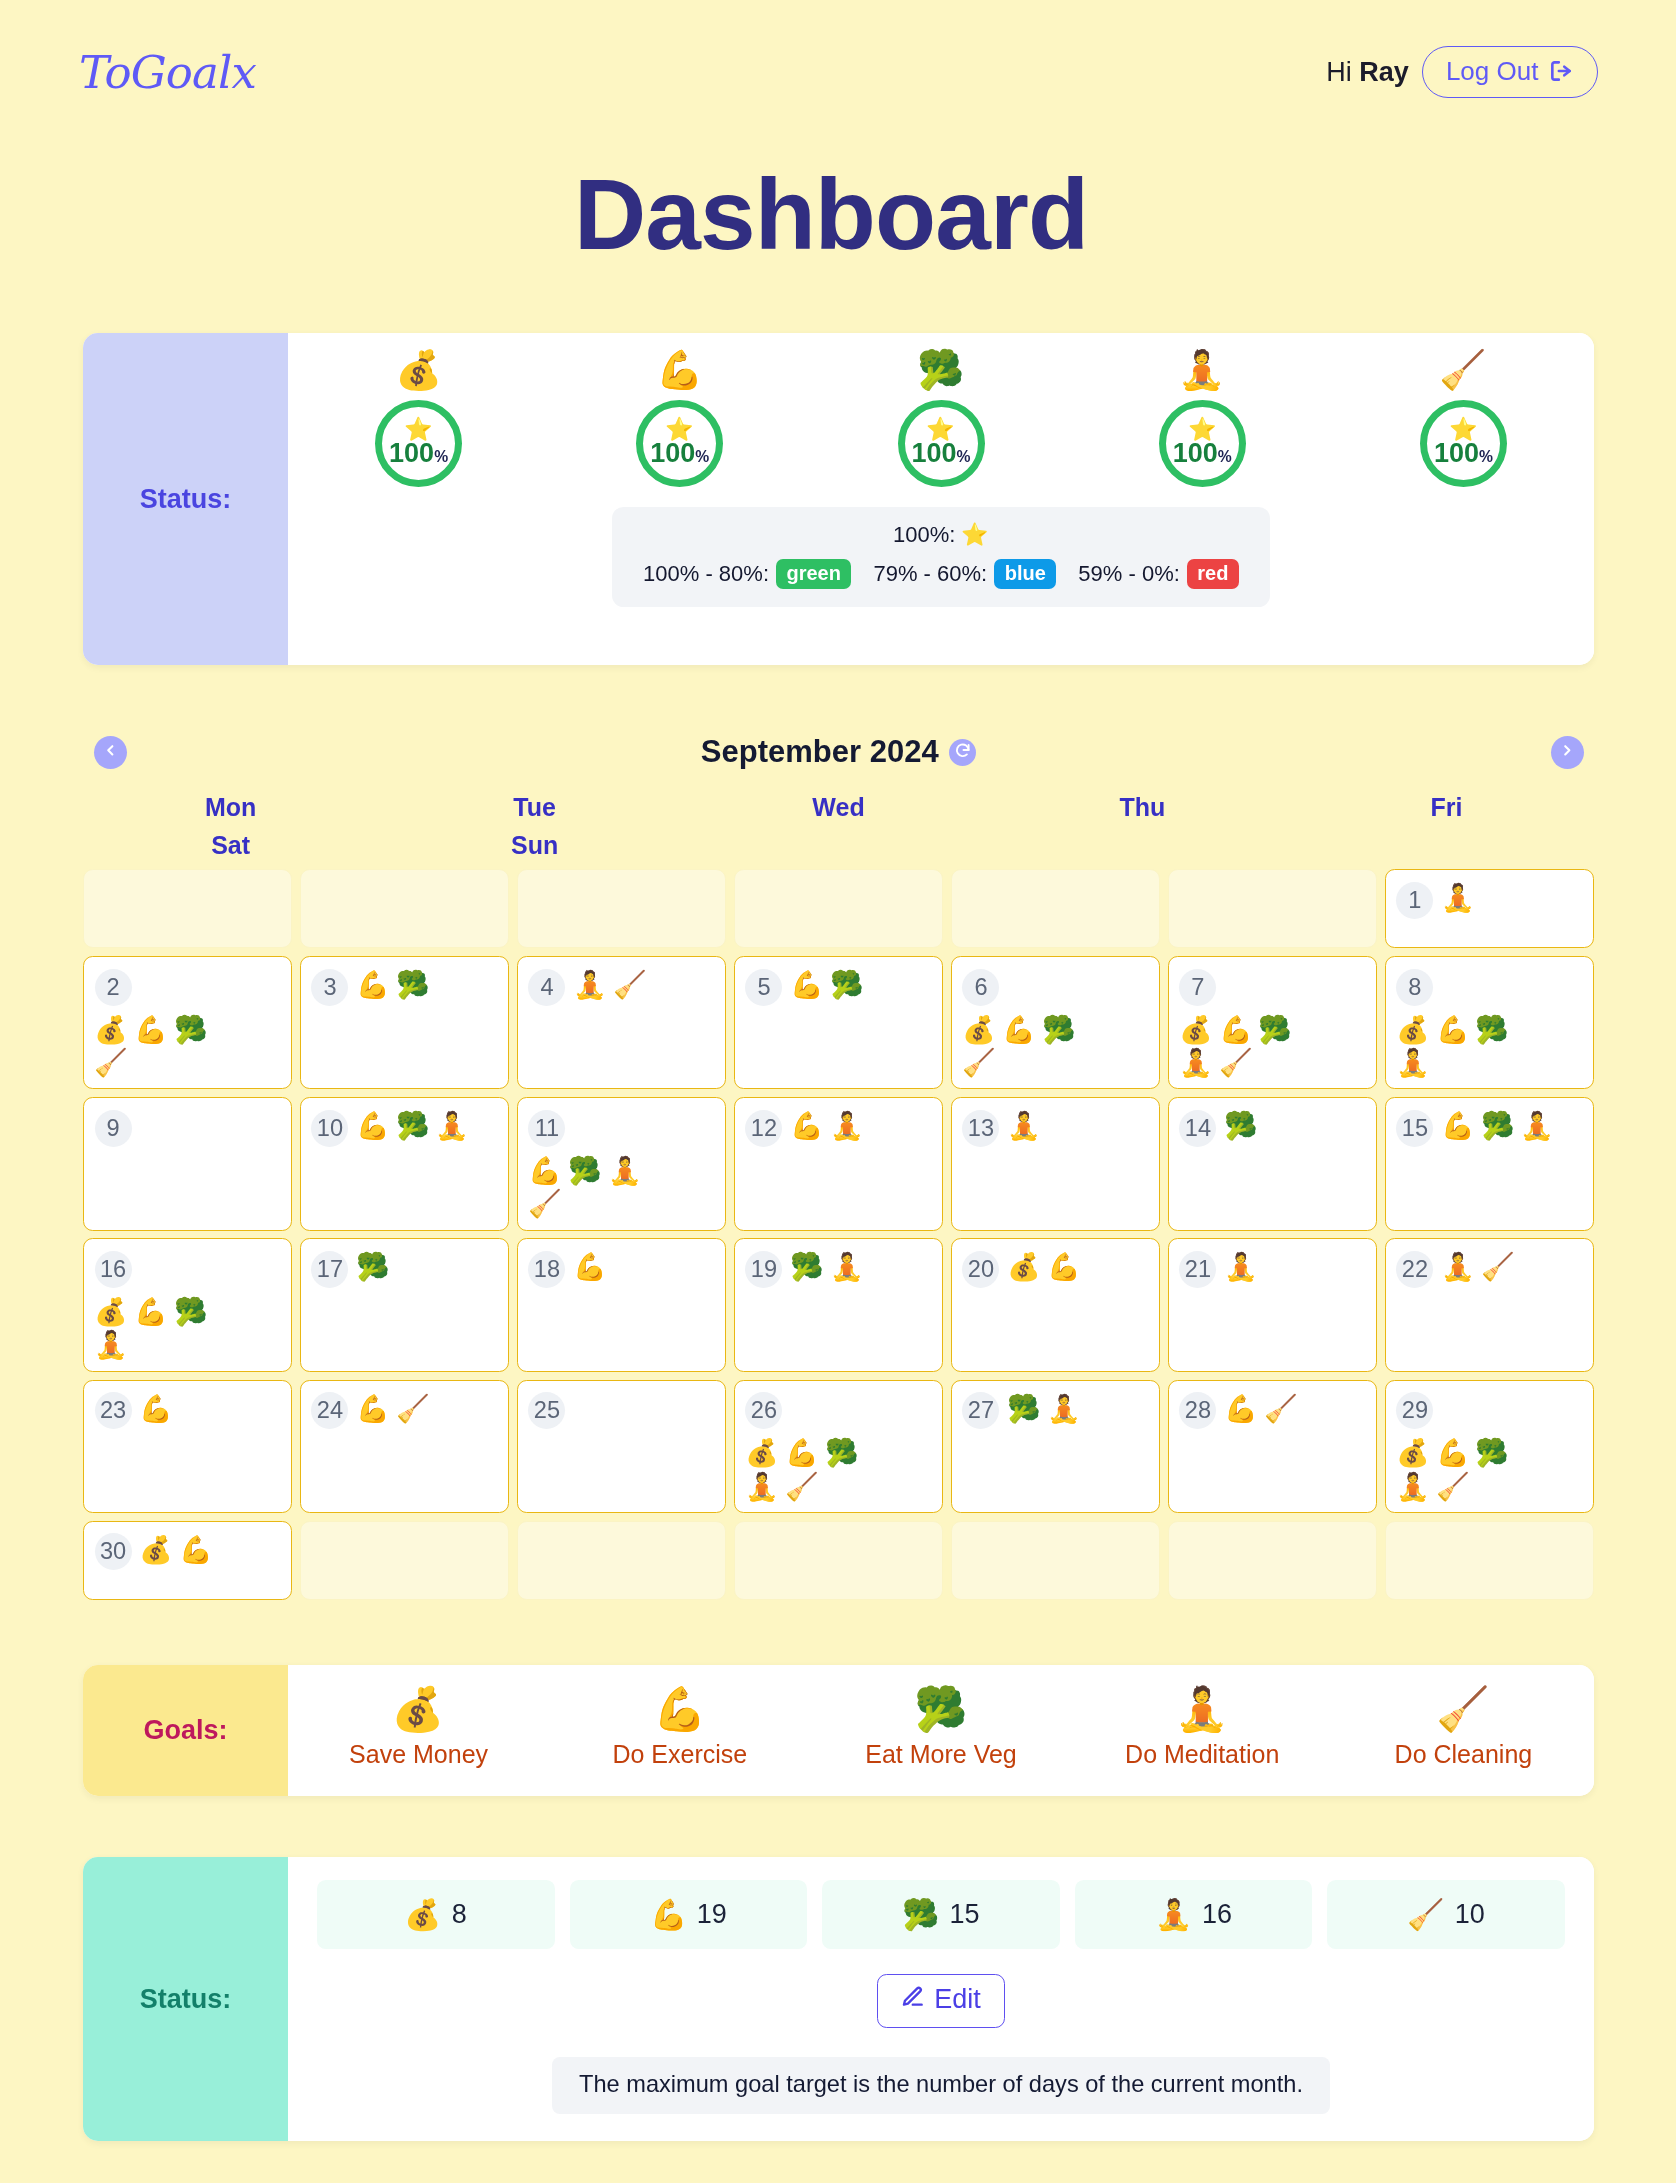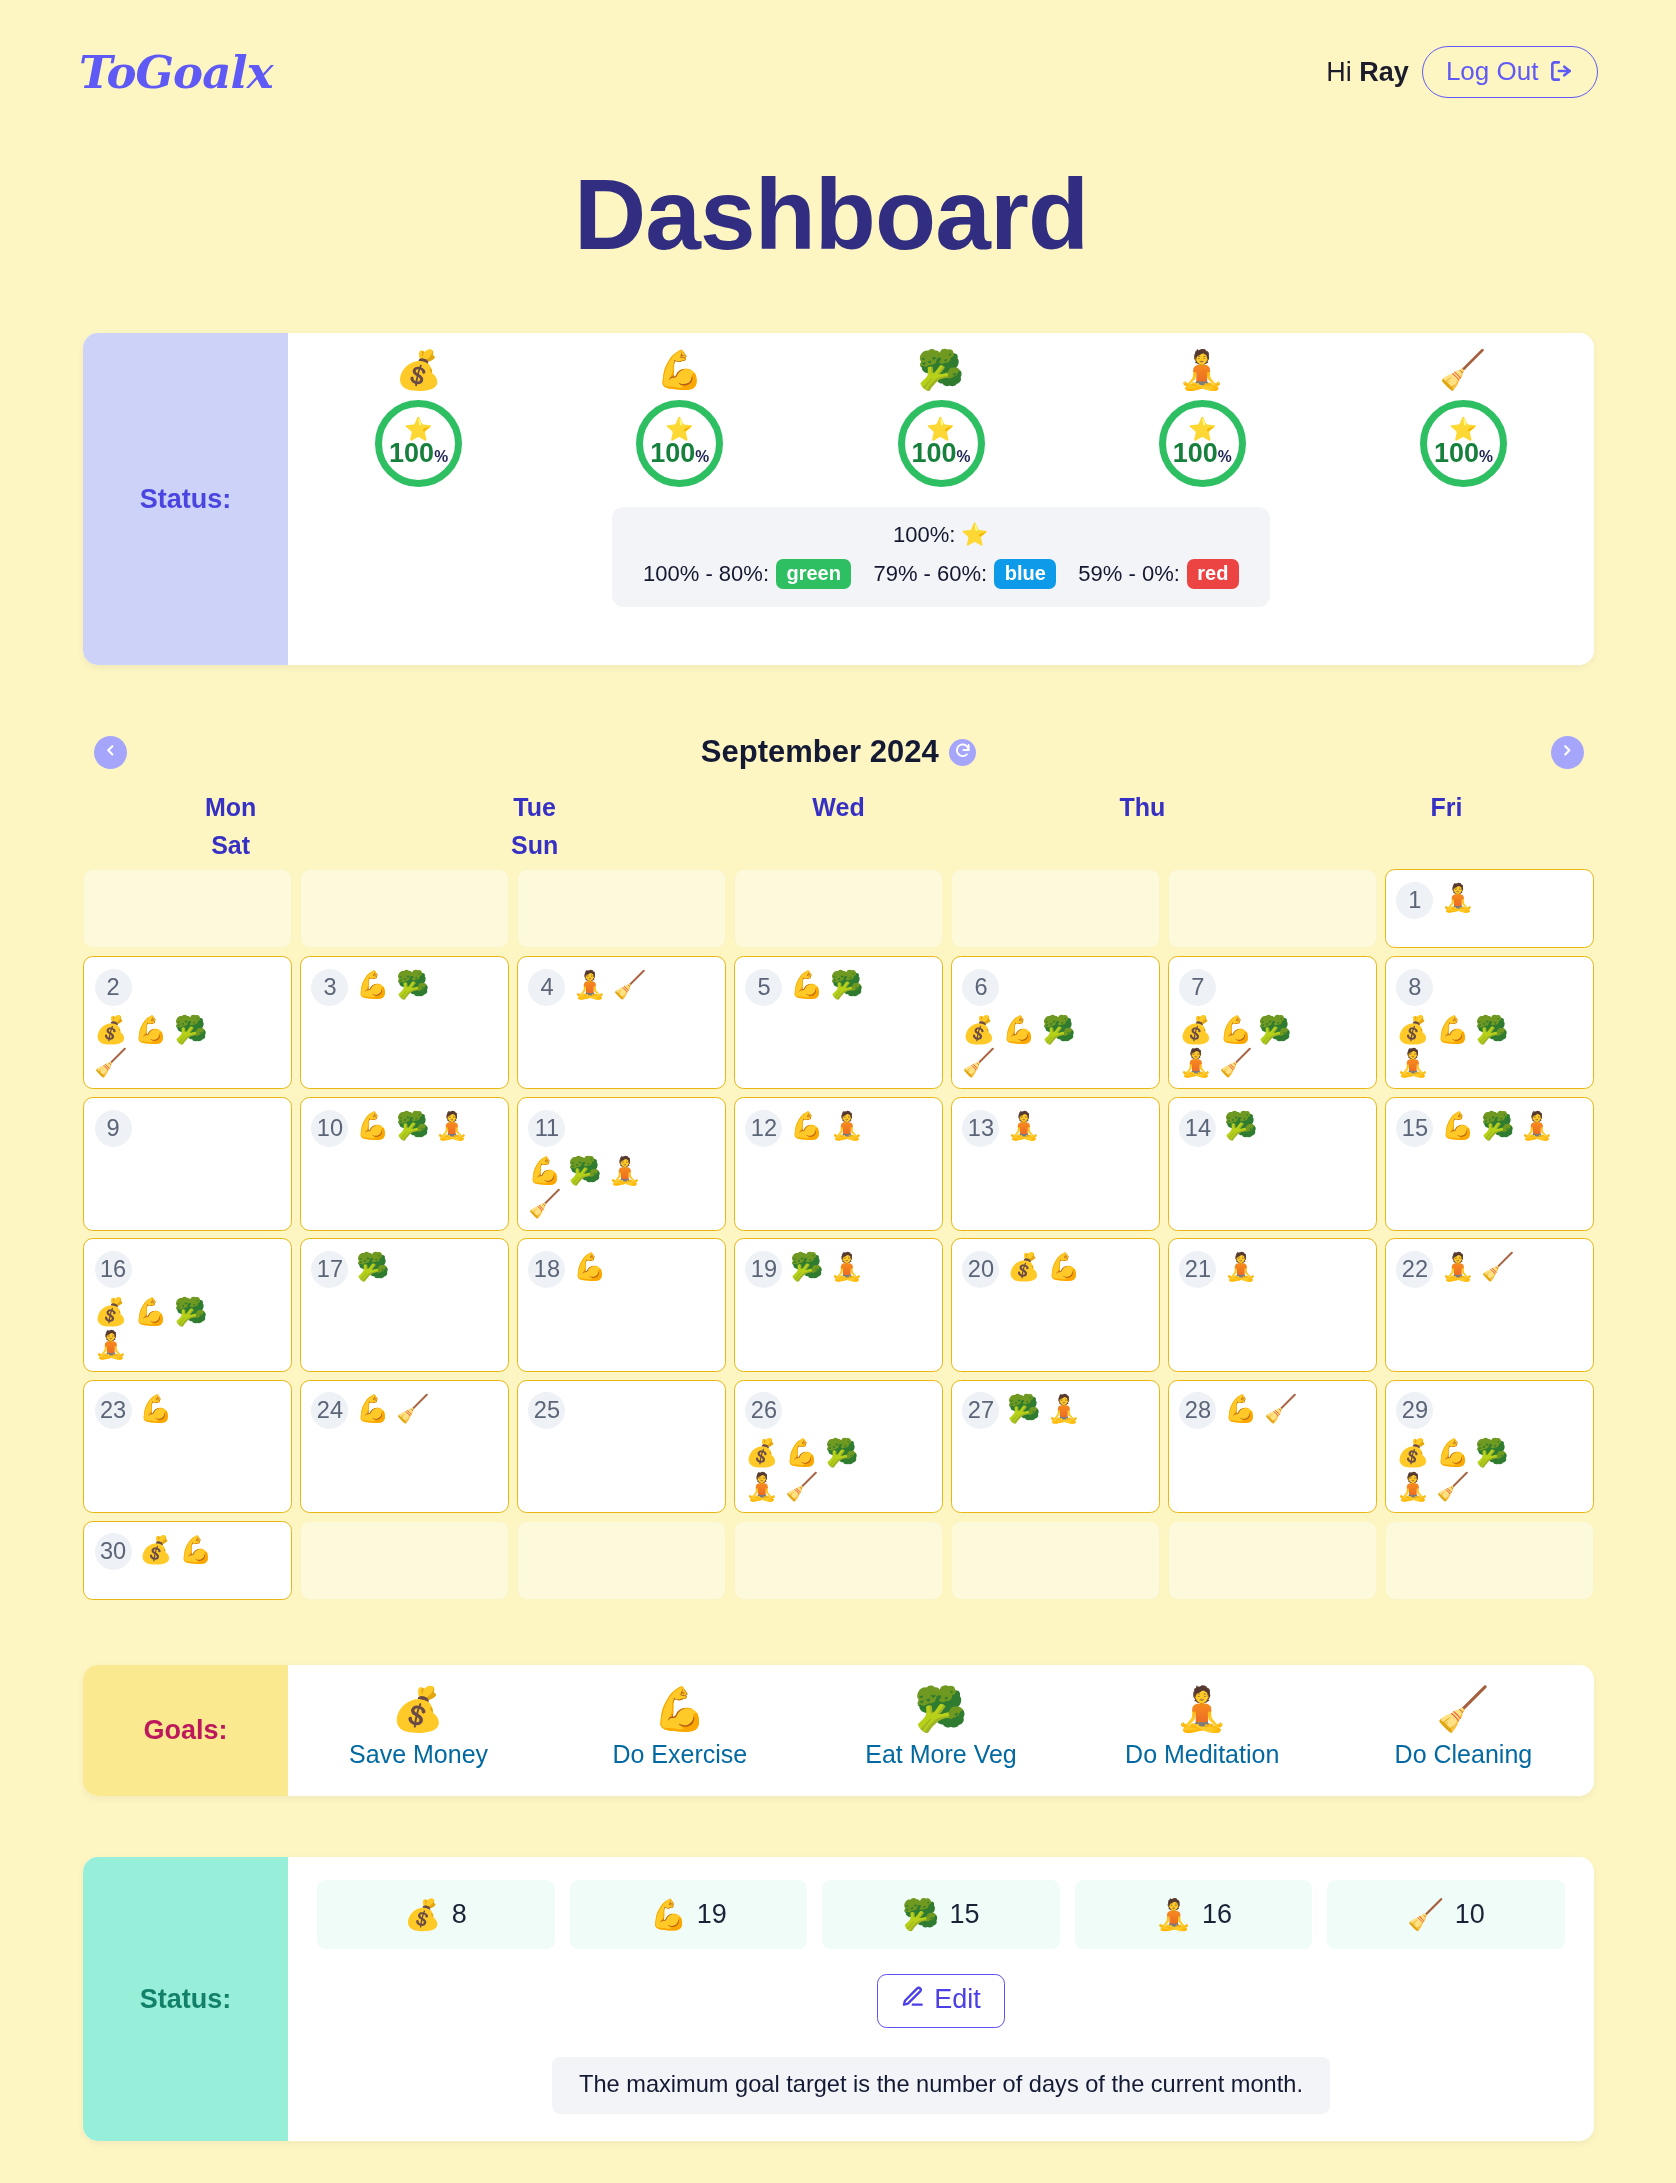--- a/index.html
+++ b/index.html
@@ -14,21 +14,21 @@
   .topbar {
     height: 144px;
     display: flex;
     align-items: center;
     justify-content: space-between;
     padding: 0 79px;
   }
   .brand {
     font-family: "DejaVu Serif", serif;
     font-style: italic;
-    font-weight: 700;
+    font-weight: 400;
     font-size: 45px;
     color: #5f5af6;
     letter-spacing: -0.9px;
   }
   .user-area { display: flex; align-items: center; gap: 13px; }
   .greet { font-size: 27px; color: #1c1c2b; }
   .greet b { font-weight: 700; }
   .logout-btn {
     display: inline-flex;
     align-items: center;
@@ -167,21 +167,21 @@
     display: flex; align-items: center; justify-content: center;
   }
   .cell-emojis { display: flex; flex-wrap: wrap; gap: 6.1px; padding-top: 3.5px; max-width: calc(100% - 44px); }
   .cell-emojis span { font-size: 27px; line-height: 1; }
 
   
   .goals-panel { margin-top: 65px; min-height: 131px; }
   .goals-body { display: flex; padding: 23px 0 25px 0; }
   .goal-cell { flex: 1 1 0; text-align: center; }
   .goal-emoji { font-size: 43px; line-height: 1; }
-  .goal-name { margin-top: 9.6px; font-size: 25px; color: #0369a1; }
+  .goal-name { margin-top: 9.6px; font-size: 25px; color: #c2410c; }
 
   
   .targets-panel { margin-top: 61px; }
   .targets-body { padding: 23.6px 29px 27px 29px; }
   .chip-row { display: grid; grid-template-columns: repeat(5, 1fr); gap: 15px; }
   .target-chip {
     background: #effcf7; border-radius: 8.7px;
     height: 69px; display: flex; align-items: center; justify-content: center;
     gap: 9.6px; font-size: 27px; color: #1b2238;
   }

